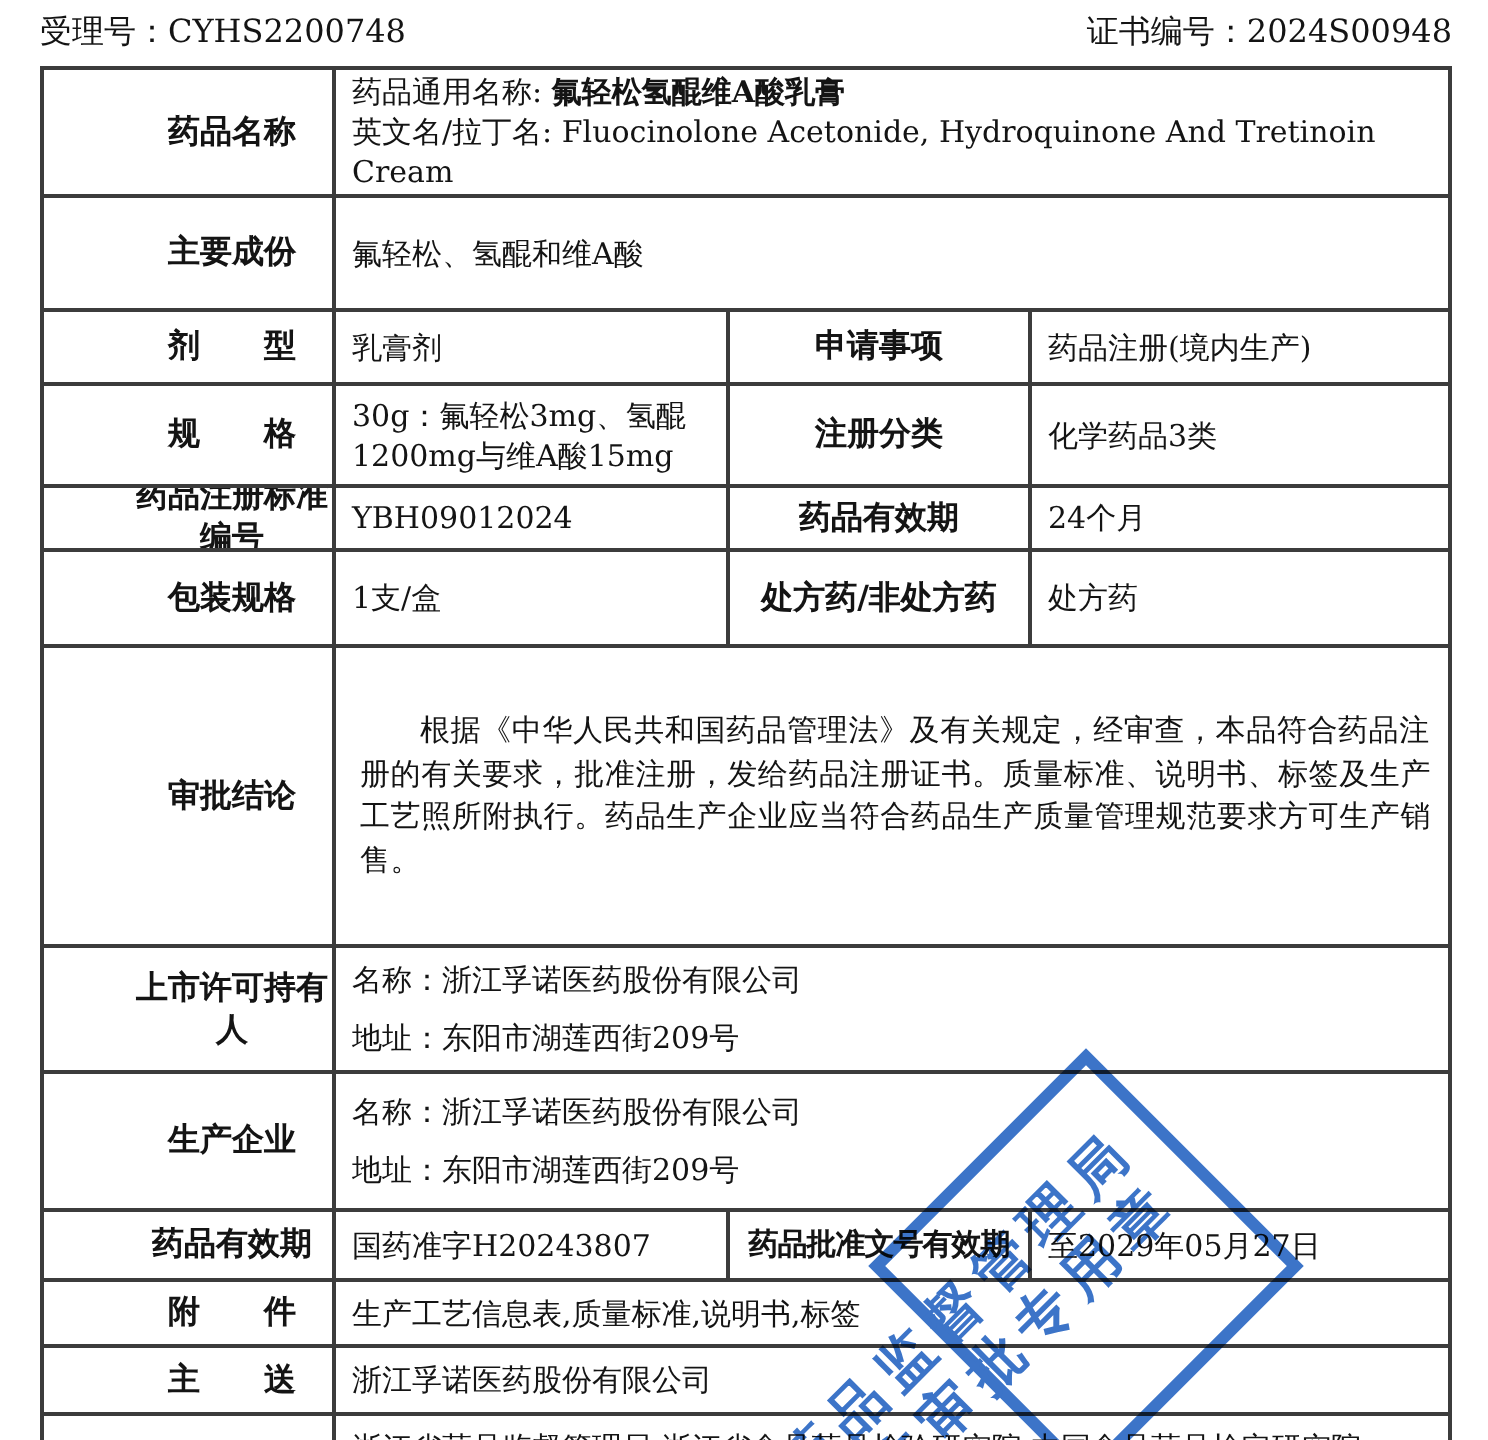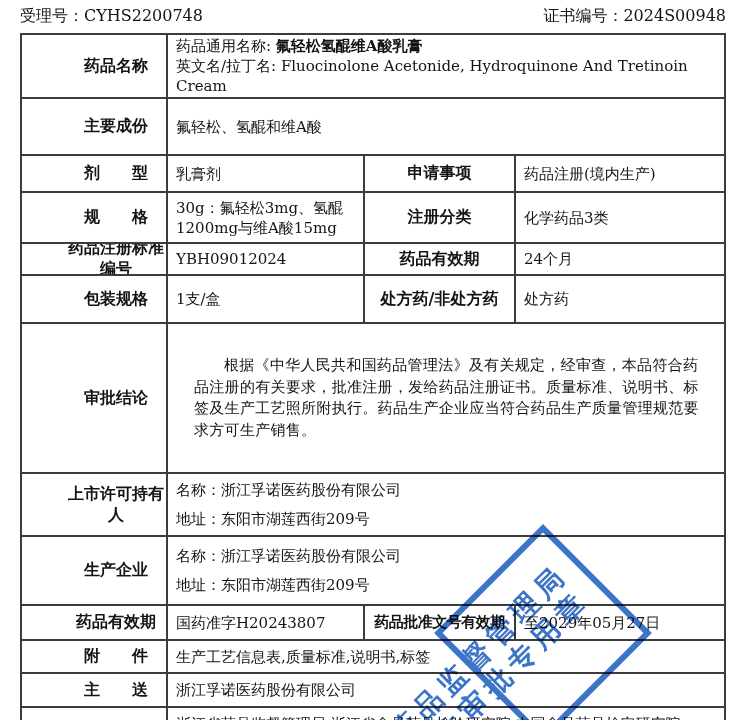--- a/index.html
+++ b/index.html
@@ -25,21 +25,21 @@
   .c4{width:214px;flex:none;}
   .cspan{width:562px;flex:none;}
   .label{justify-content:center;font-weight:bold;font-size:16px;text-align:center;}
   .label.tight{font-size:15px;letter-spacing:-0.5px;}
   .value{padding:0 8px;font-size:15px;line-height:20px;}
   .value.vcol{flex-direction:column;align-items:flex-start;justify-content:center;gap:0;}
   .value.vtop{align-items:flex-start;padding-top:5px;}
   .gen-name{font-weight:bold;}
   .two-line{line-height:29px;}
   .conclusion-cell{padding:8px 12px;}
-  .conclusion-cell p{margin:14px;text-indent:2em;font-size:15px;line-height:21.5px;letter-spacing:0.3px;}
+  .conclusion-cell p{margin:0;text-indent:2em;font-size:15px;line-height:21.5px;letter-spacing:0.3px;}
   .cc-text{font-size:15px;line-height:22px;}
   .cc-text span{display:block;white-space:nowrap;}
   
   .h1{height:62px}.h2{height:57px}.h3{height:37px}.h4{height:51px}.h5{height:32px}
   .h6{height:48px}.h7{height:150px}.h8{height:63px}.h9{height:69px}.h10{height:35px}
   .h11{height:33px}.h12{height:34px}.h13{height:60px}
   
   .stamp{position:absolute;left:0;top:0;width:744px;height:720px;pointer-events:none;
          mix-blend-mode:multiply;opacity:0.88;z-index:5;}
   .stamp-diamond{

